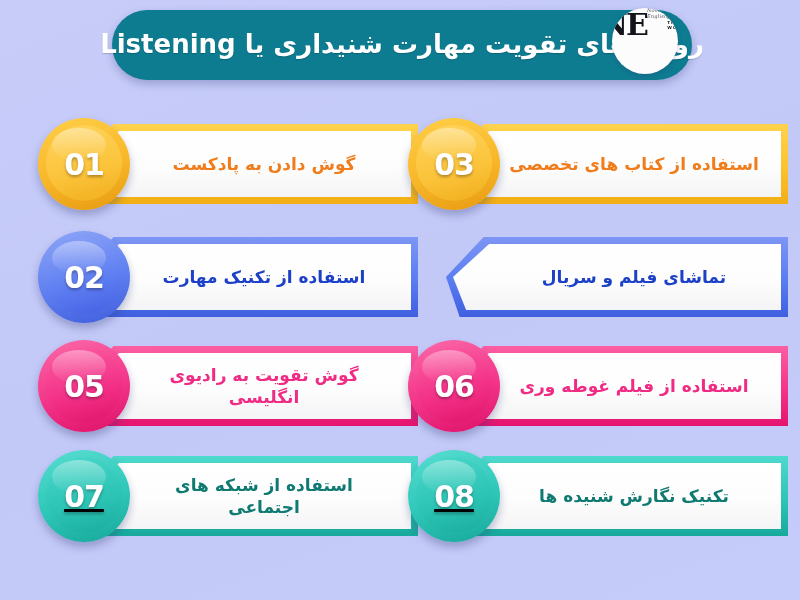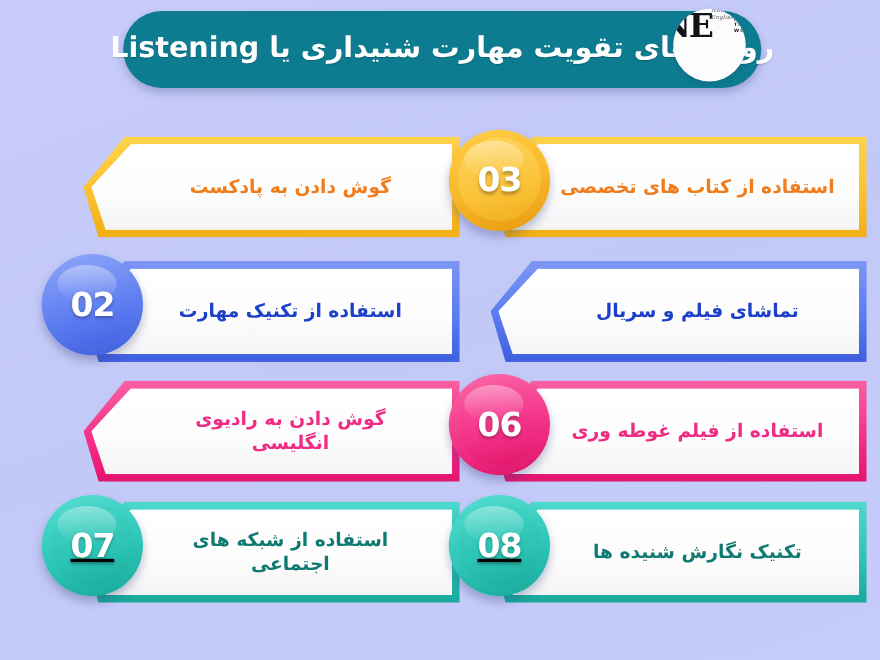--- a/index.html
+++ b/index.html
@@ -117,21 +117,21 @@
   .item.row-1 { top: 113px; }
   .item.row-2 { top: 222px; }
   .item.row-3 { top: 332px; }
 
   
   .banner {
     position: absolute;
     left: 38px;
     top: 6px;
     width: 342px;
-    height: 92px;
+    height: 80px;
     -webkit-clip-path: polygon(11% 0%, 100% 0%, 100% 100%, 4% 100%, 0% 50%);
     clip-path: polygon(11% 0%, 100% 0%, 100% 100%, 4% 100%, 0% 50%);
     padding: 7px;
     filter: drop-shadow(0 4px 5px rgba(45,55,115,0.30));
   }
 
   .banner-inner {
     width: 100%;
     height: 100%;
     background: linear-gradient(180deg, #ffffff 0%, #fdfdfd 55%, #f4f4f6 100%);
@@ -233,20 +233,25 @@
     <div class="logo-tagline">READY FOR THE WORLD</div>
   </div>
 
   <div class="items" id="items-root">
       <div class="item theme-yellow col-left row-0">
         <div class="banner">
           <div class="banner-inner">
             <div class="banner-text">گوش دادن به پادکست</div>
           </div>
         </div>
+        <div class="badge">
+          <div class="badge-inner"></div>
+          <div class="badge-gloss"></div>
+          <div class="badge-num">01</div>
+        </div>
       </div>
       <div class="item theme-yellow col-right row-0">
         <div class="banner">
           <div class="banner-inner">
             <div class="banner-text">استفاده از کتاب های تخصصی</div>
           </div>
         </div>
         <div class="badge">
           <div class="badge-inner"></div>
           <div class="badge-gloss"></div>
@@ -268,23 +273,28 @@
       <div class="item theme-blue col-right row-1">
         <div class="banner">
           <div class="banner-inner">
             <div class="banner-text">تماشای فیلم و سریال</div>
           </div>
         </div>
       </div>
       <div class="item theme-pink col-left row-2">
         <div class="banner">
           <div class="banner-inner">
-            <div class="banner-text">گوش دادن به رادیوی
+            <div class="banner-text">گوش تقویت به رادیوی
 انگلیسی</div>
           </div>
+        </div>
+        <div class="badge">
+          <div class="badge-inner"></div>
+          <div class="badge-gloss"></div>
+          <div class="badge-num">05</div>
         </div>
       </div>
       <div class="item theme-pink col-right row-2">
         <div class="banner">
           <div class="banner-inner">
             <div class="banner-text">استفاده از فیلم غوطه وری</div>
           </div>
         </div>
         <div class="badge">
           <div class="badge-inner"></div>

